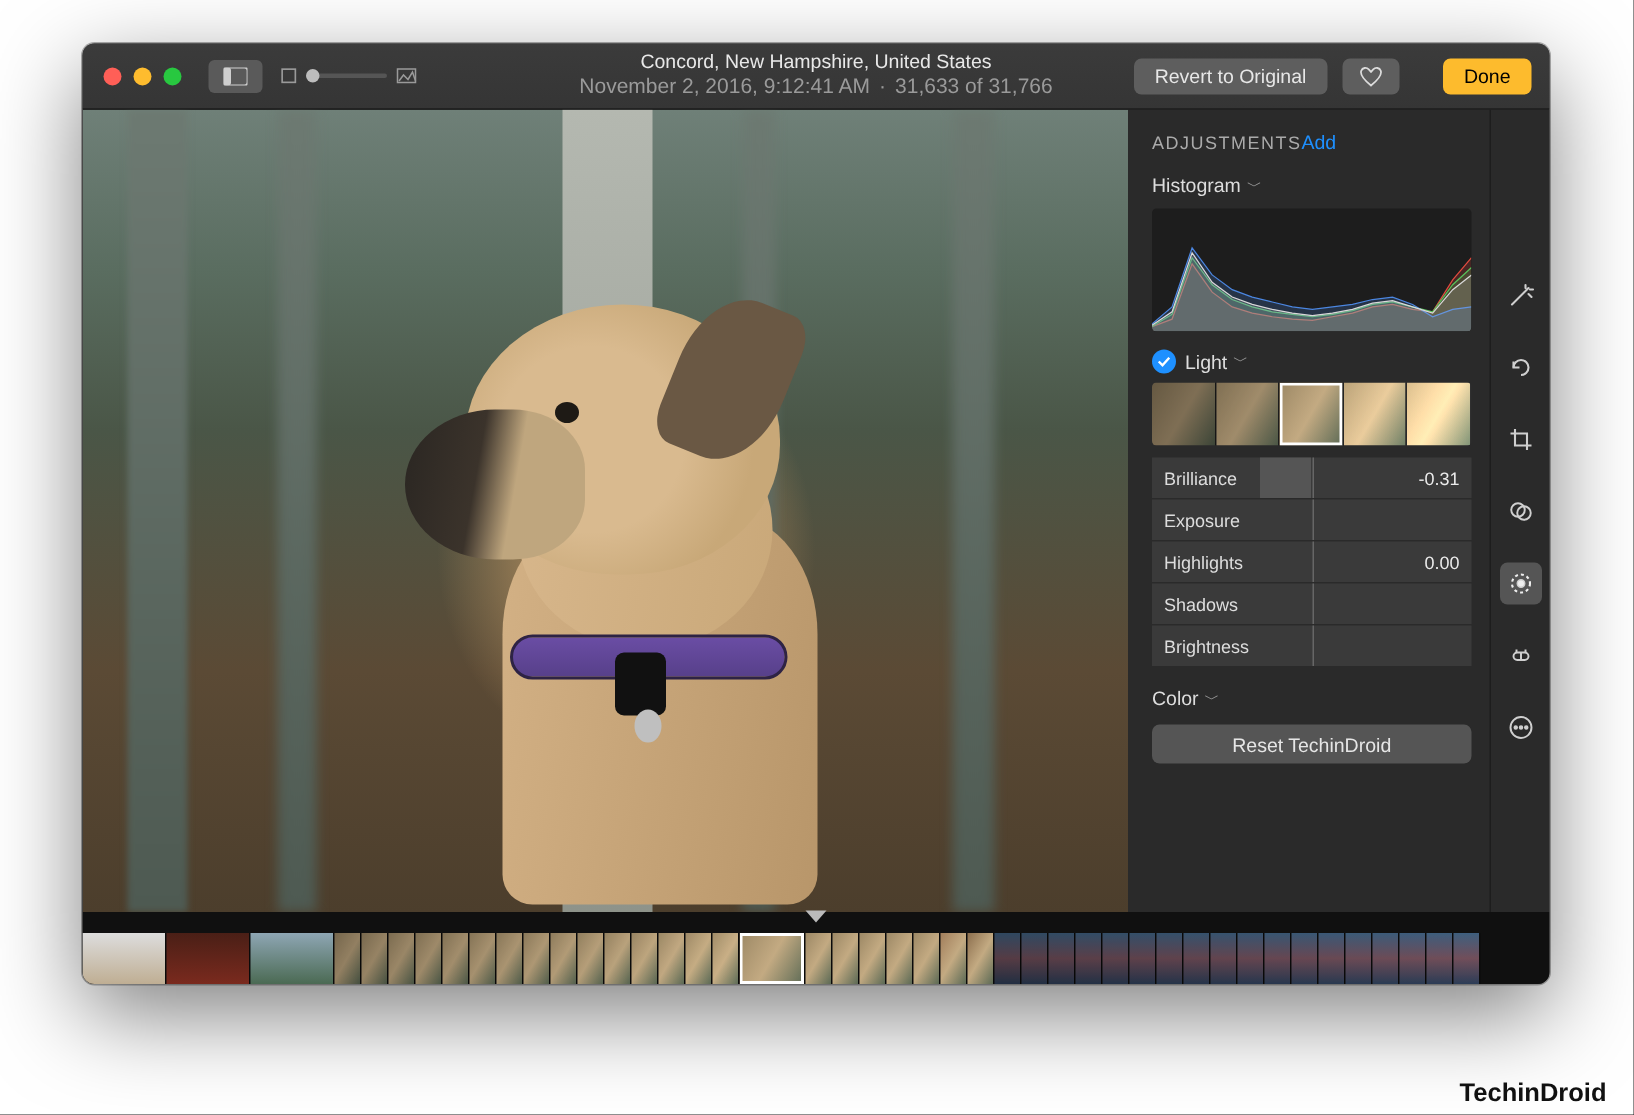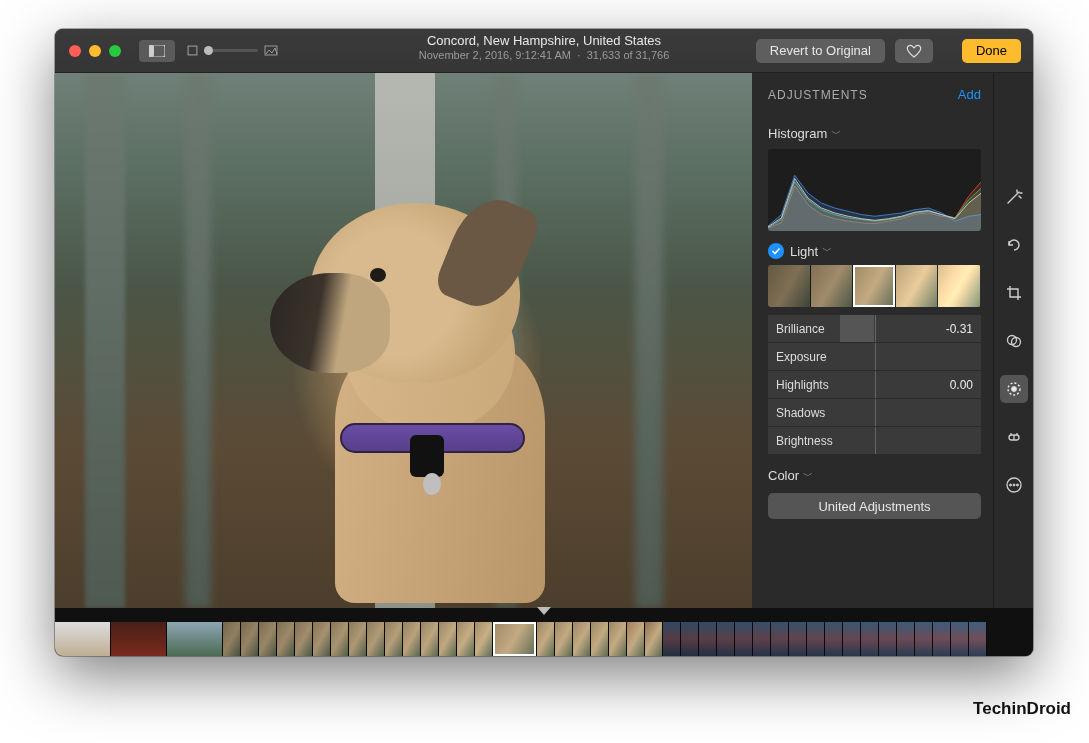--- a/index.html
+++ b/index.html
@@ -72,21 +72,21 @@
   }
   .title-center {
     position:absolute;
     left:50%; top:4px;
     transform:translateX(-50%);
     text-align:center;
     pointer-events:none;
     line-height: 1.25;
   }
   .title-top { color:#e8e8e8; font-size:13px; }
-  .title-sub { color:#9a9a9a; font-size:11px; }
+  .title-sub { color:#9a9a9a; font-size:14px; }
   .title-sub .dot::before { content:"·"; margin:0 6px; }
   .tb-right {
     margin-left:auto;
     display:flex; gap:10px;
     padding-right:12px;
     align-items:flex-start;
   }
   .pill {
     height:24px;
     padding:0 14px;
@@ -216,26 +216,26 @@
   .tool-rail .tool {
     width:28px; height:28px;
     display:flex; align-items:center; justify-content:center;
     border-radius:5px;
     cursor:pointer;
   }
   .tool svg{ fill:#cfcfcf; stroke:#cfcfcf; }
   .tool.active { background:#555; }
   .panel-header{
     display:flex;
-    justify-content:space-between;
+    justify-content:flex-start;
     align-items:center;
     letter-spacing:1px;
     font-size:12px;
     color:#aaa;
-    margin-bottom:24px;
+    margin-bottom:14px;
   }
   .panel-header .add { color:#1e90ff; letter-spacing:0; font-size:13px; cursor:pointer;}
   .section-label{
     color:#ddd;
     font-size:13px;
     display:flex; align-items:center; gap:4px;
     margin: 8px 0;
   }
   .section-label .chev{ font-size:10px; color:#999; }
   .histogram{
@@ -347,21 +347,21 @@
     border-right:1px solid #0a0a0a;
   }
   .thumb.wide{ width:56px;}
   .thumb.nar{ width:18px;}
   .thumb.sel{
     box-shadow: inset 0 0 0 2px #fff;
     width:44px;
   }
   .watermark{
     position:absolute;
-    right:18px; bottom:24px;
+    right:18px; bottom:4px;
     font-size:17px;
     font-weight:600;
     color:#111;
     font-family: Arial, sans-serif;
   }
 </style>
 </head>
 <body>
 
 <div class="window">
@@ -499,21 +499,21 @@
               <div class="slider-fill" style="left: 50%; width: 0%;"></div>
               <span class="label">Brightness</span>
             </div>
           </div>
 
         <div class="section-label color-row">
           <span>Color</span>
           <span class="chev">﹀</span>
         </div>
 
-        <div class="reset-btn">United Adjustments</div>
+        <div class="reset-btn">Reset TechinDroid</div>
       </div>
 
       <div class="tool-rail" id="tool-rail">
           <div class="tool">
             <svg width="18" height="18" viewBox="0 0 18 18">
               <path d="M3 15 L12 6 M12 6 L14 4 M12 2 L12 4 M15 5 L17 5 M14 8 L16 10" stroke="#cfcfcf" stroke-width="1.4" fill="none" stroke-linecap="round"></path>
             </svg>
           </div>
           <div class="tool">
             <svg width="18" height="18" viewBox="0 0 18 18">

